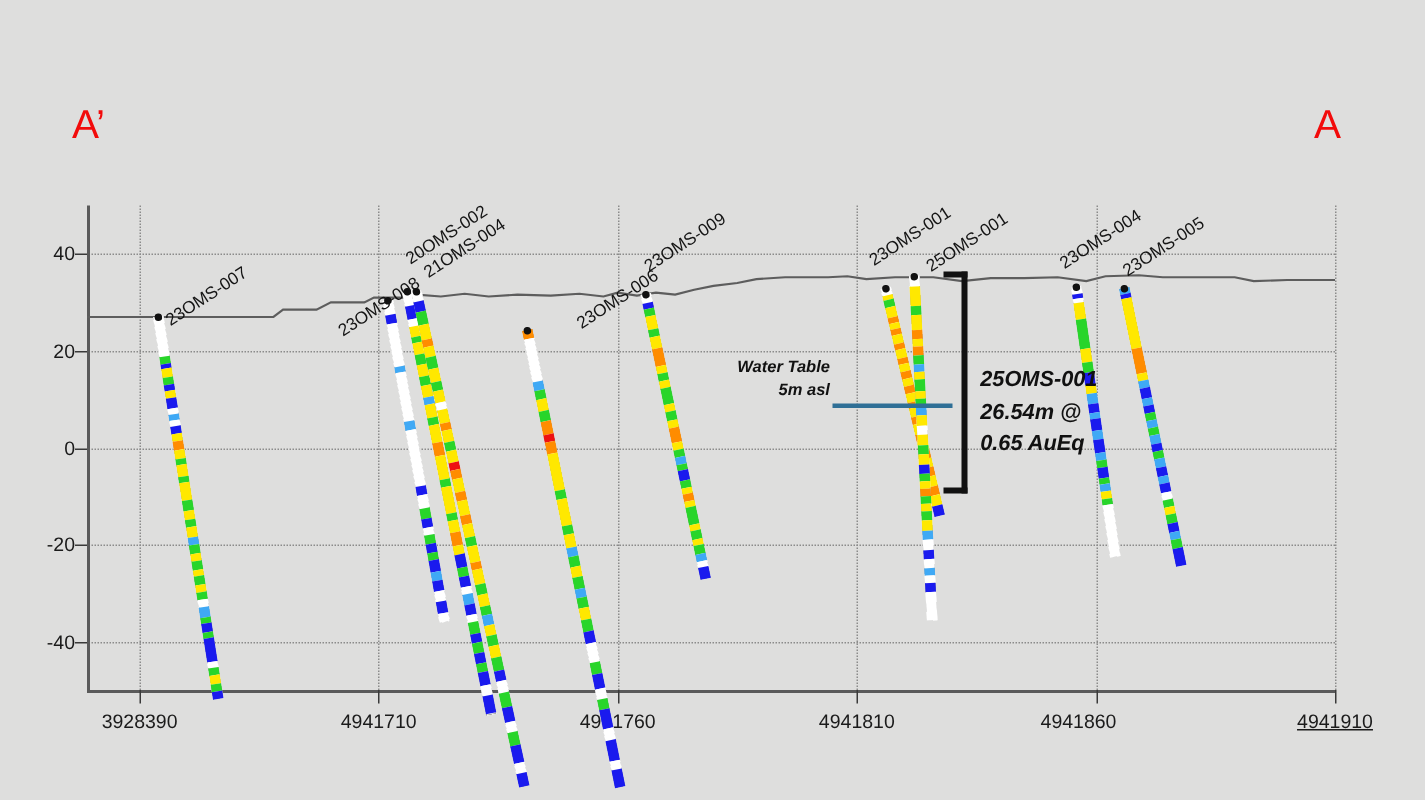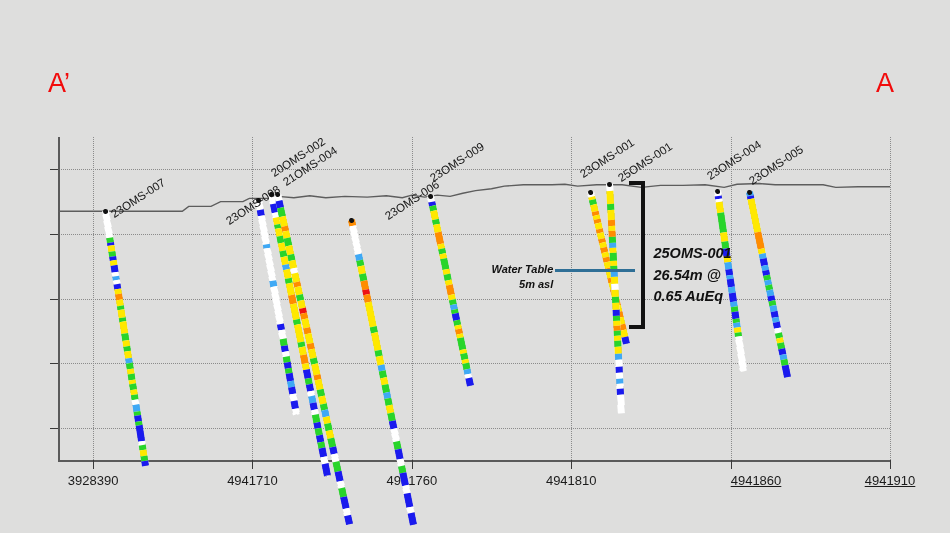--- a/index.html
+++ b/index.html
@@ -114,33 +114,40 @@
         <div class="vgrid" style="left: 194.452px;"></div>
         <div class="vgrid" style="left: 353.839px;"></div>
         <div class="vgrid" style="left: 513.226px;"></div>
         <div class="vgrid" style="left: 672.613px;"></div>
         <div class="vgrid" style="left: 832px;"></div>
       </div>
 
     <div id="axis-left"></div>
     <div id="axis-bottom"></div>
 
+    <div id="ylabels">
+        <div class="ylabel" style="top: 32.3px;">40</div>
+        <div class="ylabel" style="top: 96.9px;">20</div>
+        <div class="ylabel" style="top: 161.5px;">0</div>
+        <div class="ylabel" style="top: 226.1px;">-20</div>
+        <div class="ylabel" style="top: 290.7px;">-40</div>
+      </div>
     <div id="yticks">
         <div class="ytick" style="top: 32.3px;"></div>
         <div class="ytick" style="top: 96.9px;"></div>
         <div class="ytick" style="top: 161.5px;"></div>
         <div class="ytick" style="top: 226.1px;"></div>
         <div class="ytick" style="top: 290.7px;"></div>
       </div>
     <div id="xlabels">
         <div class="xlabel" style="left: 35.0651px;">3928390</div>
         <div class="xlabel" style="left: 194.452px;">4941710</div>
         <div class="xlabel" style="left: 353.839px;">4941760</div>
         <div class="xlabel" style="left: 513.226px;">4941810</div>
-        <div class="xlabel" style="left: 698px; text-decoration: underline;">4941860</div>
+        <div class="xlabel" style="left: 661px;">4941860</div>
         <div class="xlabel" style="left: 832px; text-decoration: underline;">4941910</div>
       </div>
     <div id="xticks">
         <div class="xtick" style="left: 35.0651px;"></div>
         <div class="xtick" style="left: 194.452px;"></div>
         <div class="xtick" style="left: 353.839px;"></div>
         <div class="xtick" style="left: 513.226px;"></div>
         <div class="xtick" style="left: 672.613px;"></div>
         <div class="xtick" style="left: 832px;"></div>
       </div>
@@ -521,21 +528,21 @@
         <div class="holelabel" style="left: 226.33px; top: 40.375px;">21OMS-004</div>
         <div class="holelabel" style="left: 328.337px; top: 74.29px;">23OMS-006</div>
         <div class="holelabel" style="left: 372.966px; top: 35.53px;">23OMS-009</div>
         <div class="holelabel" style="left: 522.789px; top: 32.3px;">23OMS-001</div>
         <div class="holelabel" style="left: 561.042px; top: 35.53px;">25OMS-001</div>
         <div class="holelabel" style="left: 650.299px; top: 33.915px;">23OMS-004</div>
         <div class="holelabel" style="left: 691.739px; top: 38.76px;">23OMS-005</div>
       </div>
 
     <div id="wtline" style="left: 497.287px; width: 79.6935px; top: 132.43px; background: rgb(47, 111, 150);"></div>
-    <div class="anno" id="wt-text" style="left: 419.287px; top: 125px; width: 76px;">
+    <div class="anno" id="wt-text" style="left: 419.287px; top: 101px; width: 76px;">
       <div>Water Table</div>
       <div>5m asl</div>
     </div>
 
     <div id="bracket" style="left: 571.479px; top: 43.835px;">
       <div class="v" style="left: 12px; top: 0px; width: 4px; height: 148px;"></div>
       <div class="h" id="br-top" style="left: 0px; top: 0px; width: 16px; height: 4px;"></div>
       <div class="h" id="br-bot" style="left: 0px; top: 144px; width: 16px; height: 4px;"></div>
     </div>
 

